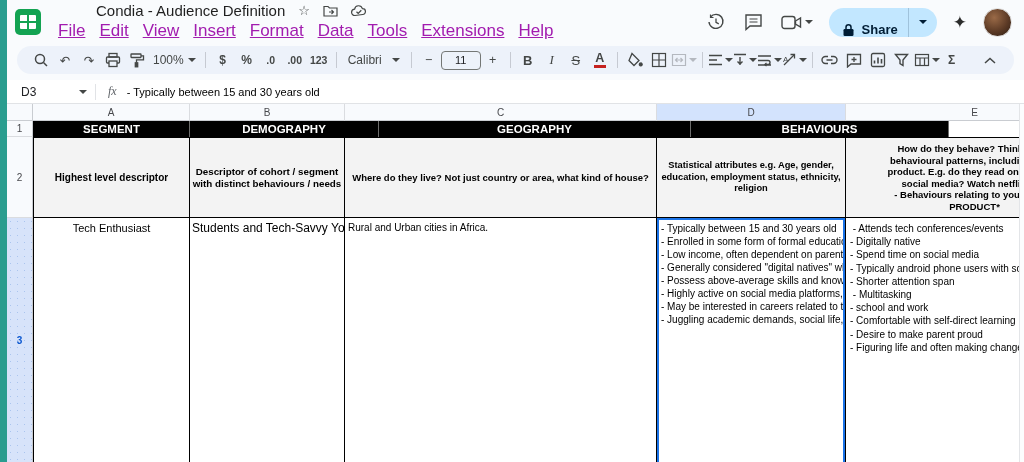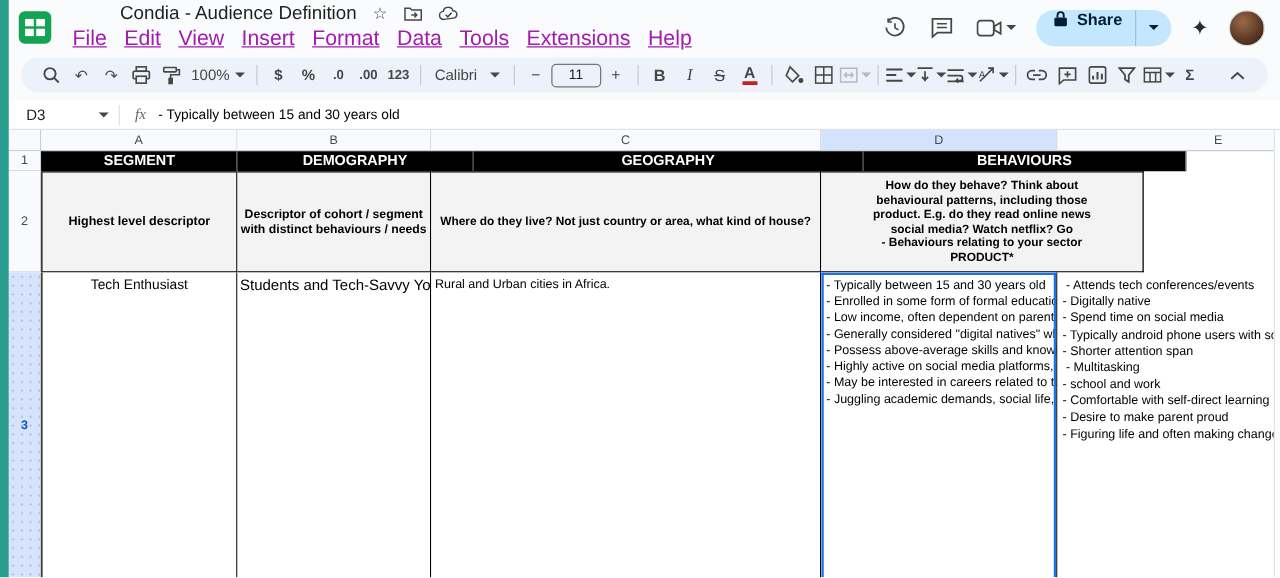--- a/index.html
+++ b/index.html
@@ -19,21 +19,21 @@
   .title-row { display:flex; align-items:center; gap:13px;margin-left:45px; }
   .doc-title { font-size:15px; color:#1f1f1f; }
   .tb-ico { color:#444746; font-size:13px; line-height:1; display:flex; align-items:center; }
   .menu-row { display:flex; }
   .menu-item { font-size:17px; color:#a21caf; padding:1px 7px; border-radius:8px; cursor:default;text-decoration:underline; }
   .top-right { margin-left:auto; display:flex; align-items:center; gap:16px; }
   .icon-btn { width:22px; height:22px; display:flex; align-items:center; justify-content:center; color:#444746; }
   .cam-wrap { display:flex; align-items:center; gap:3px; }
   .caret { width:0; height:0; border-left:4px solid transparent; border-right:4px solid transparent; border-top:4.5px solid #444746; display:inline-block; }
   .share-pill { height:29px; background:#c2e7ff; border-radius:15px; display:flex; align-items:center; overflow:hidden; }
-  .share-main { display:flex; align-items:flex-start; gap:7px; padding:0 10px 0 13px; height:100%; }
+  .share-main { display:flex; align-items:flex-end; gap:7px; padding:0 10px 0 13px; height:100%; }
   .share-label { font-size:13px; font-weight:bold; color:#001d35; }
   .share-div { width:1px; height:29px; background:rgba(0,29,53,0.18); }
   .share-caret { padding:0 10px; height:100%; display:flex; align-items:center; }
   .share-caret .caret { border-top-color:#001d35; }
   .sparkle { font-size:17px; color:#2b2b2b; }
   .avatar { width:29px; height:29px; border-radius:50%; background:radial-gradient(circle at 38% 32%, #9a6a47 0%, #5d3b26 55%, #2c1c12 100%); border:1px solid #e0e0e0; }
 
   
   .toolbar-wrap { height:36px; padding:2px 10px 6px 10px; background:#f9fbfd; }
   .toolbar { height:28px; background:#edf2fa; border-radius:14px; display:flex; align-items:center; padding:0 12px; color:#444746; }
@@ -343,20 +343,23 @@
       <div class="cell w-c">GEOGRAPHY</div>
       <div class="cell w-e">BEHAVIOURS</div>
     </div>
 
     <div class="grow r2">
       <div class="rowhdr">2</div>
       <div class="cell w-a first c-a2">Highest level descriptor</div>
       <div class="cell w-b c-b2">Descriptor of cohort / segment
 with distinct behaviours / needs</div>
       <div class="cell w-c c-c2">Where do they live? Not just country or area, what kind of house?</div>
+      <div class="cell w-d c-d2">Statistical attributes e.g. Age, gender,
+education, employment status, ethnicity,
+religion</div>
       <div class="cell w-e c-e2">How do they behave? Think about
 behavioural patterns, including those
 product. E.g. do they read online news
 social media? Watch netflix? Go
 - Behaviours relating to your sector
 PRODUCT*</div>
     </div>
 
     <div class="grow r3">
       <div class="rowhdr sel">3</div>

